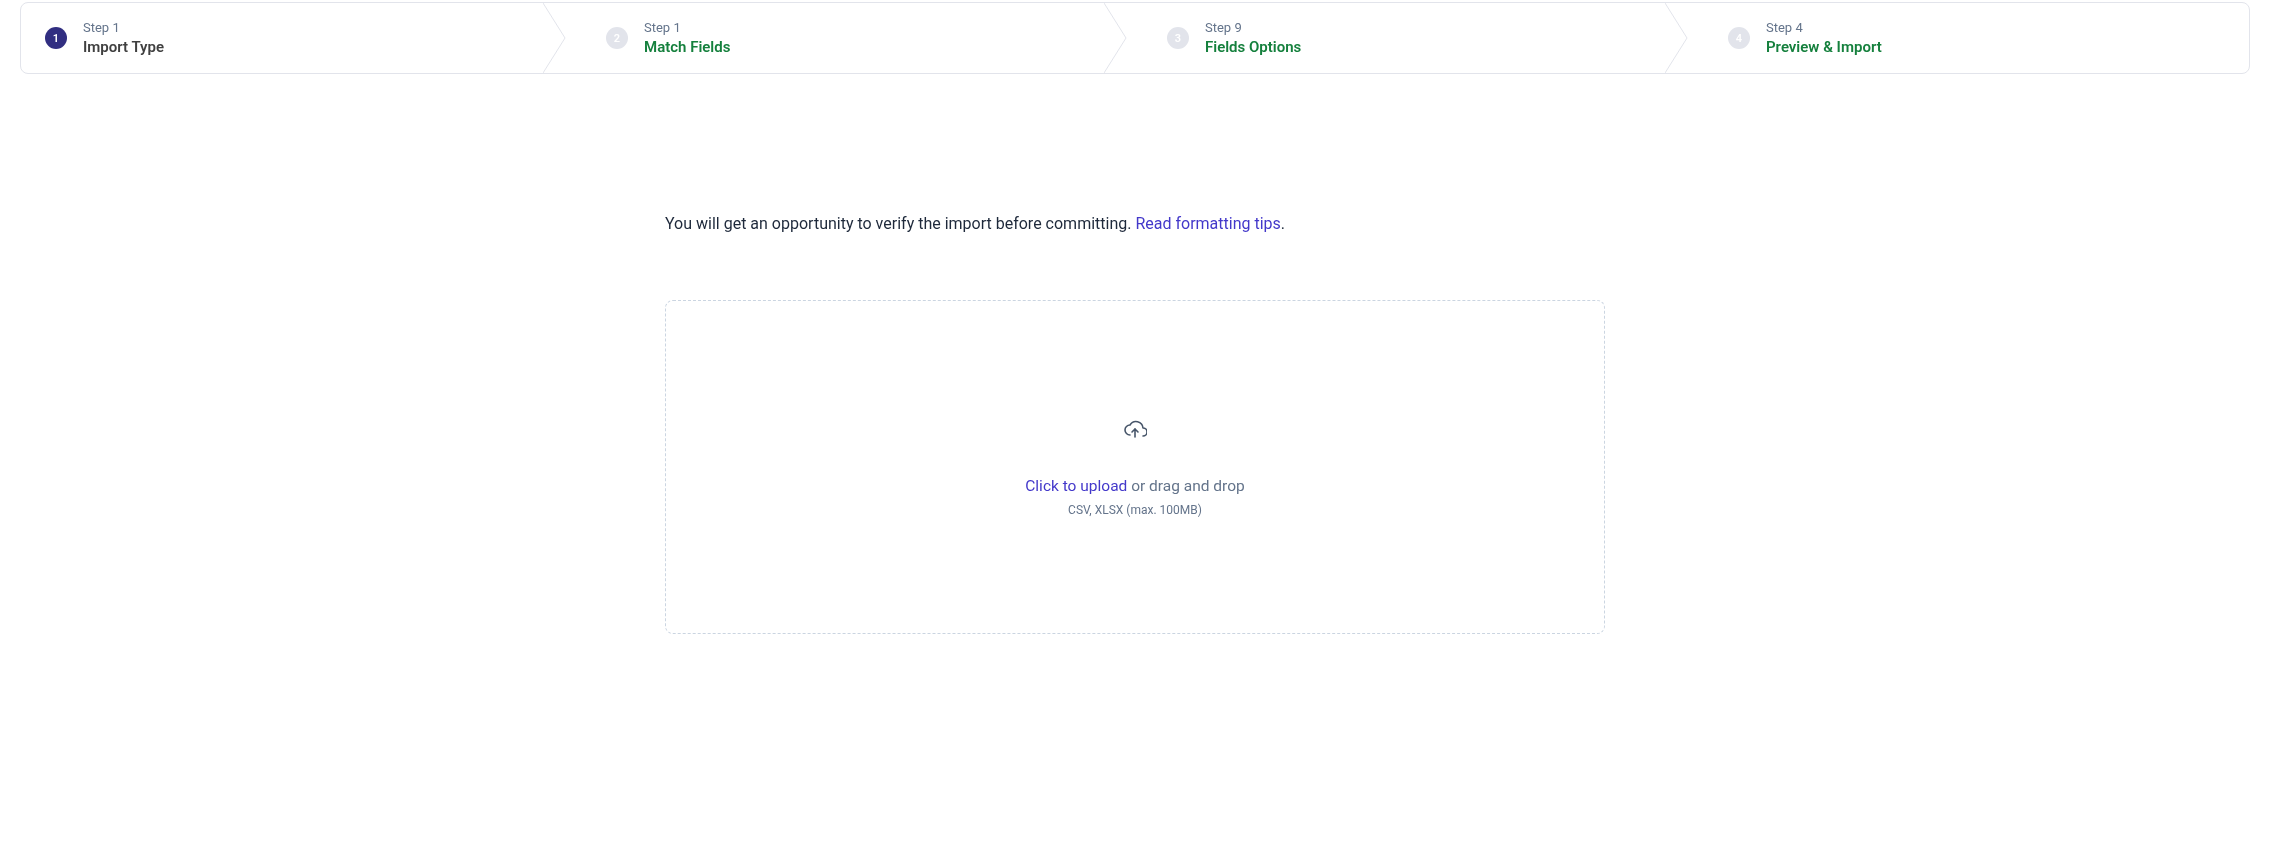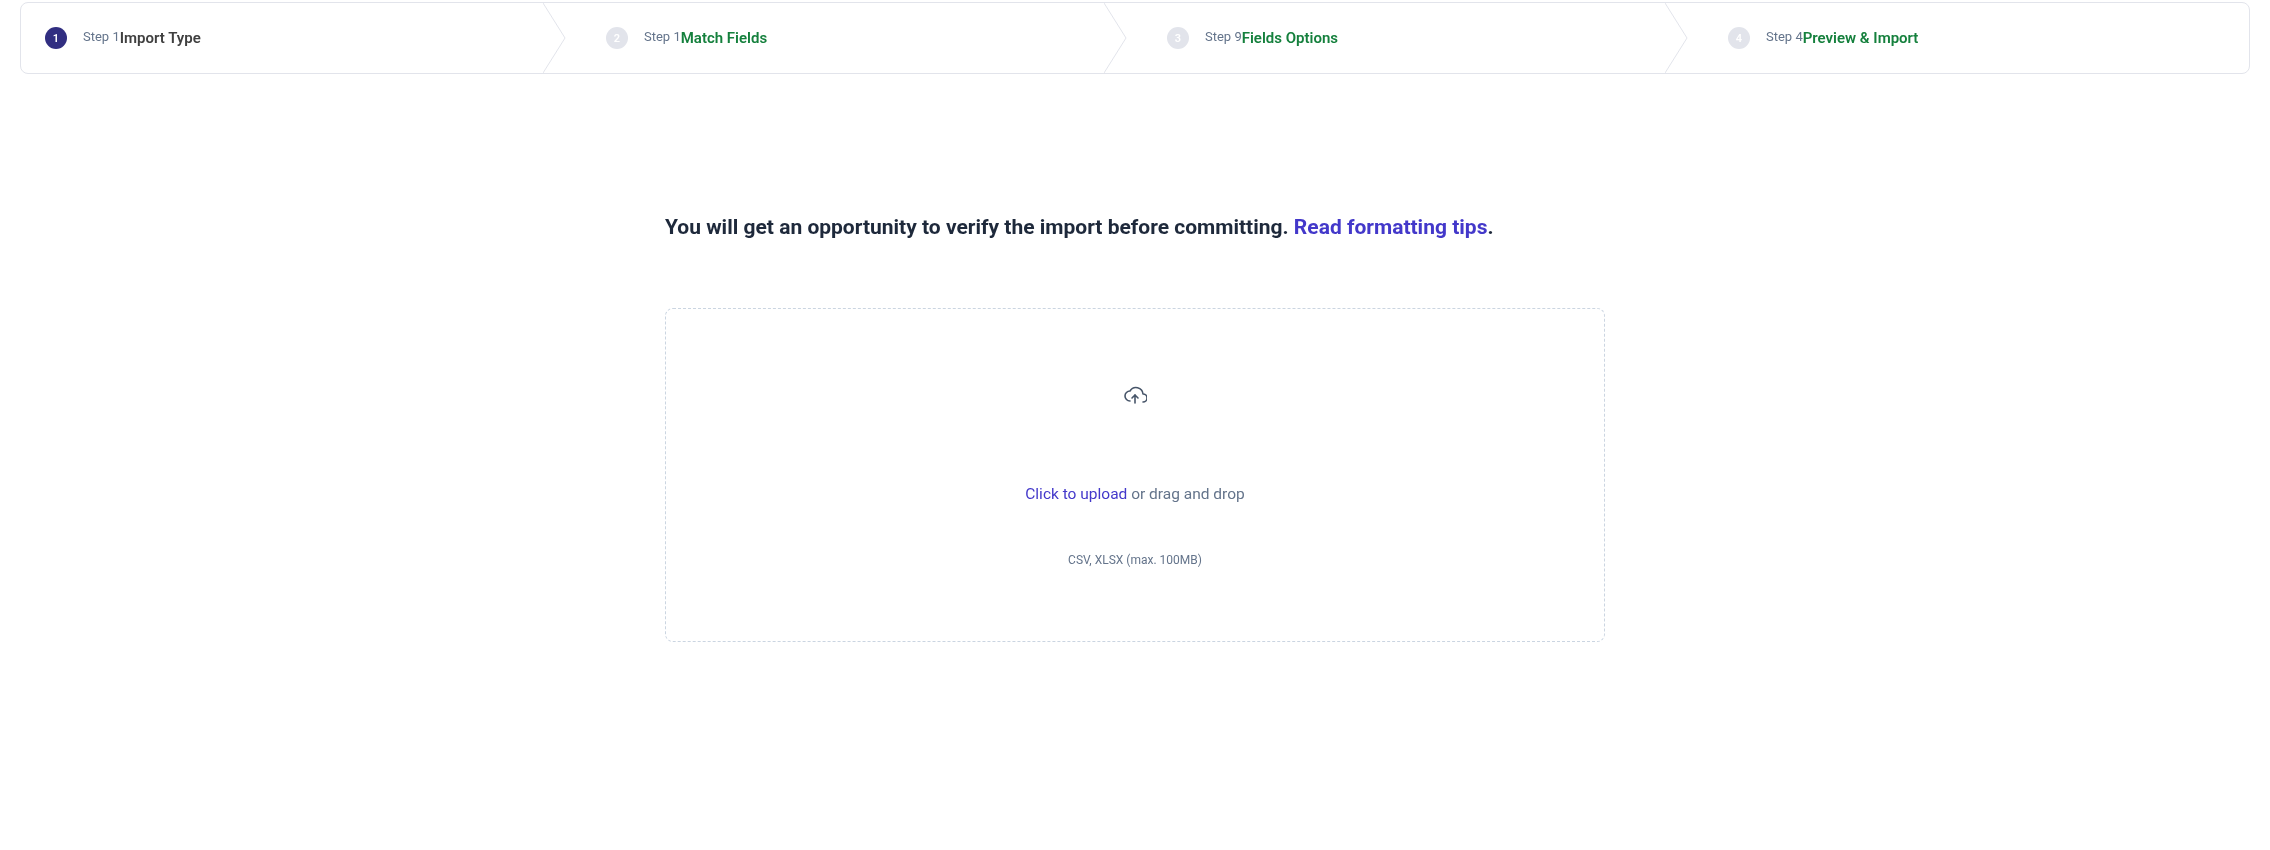--- a/index.html
+++ b/index.html
@@ -48,57 +48,55 @@
       display: flex;
       align-items: center;
       justify-content: center;
       font-size: 11px;
       font-weight: 600;
       flex-shrink: 0;
     }
     .step-number.active { background: #312e81; color: #ffffff; }
     .step-number.inactive { background: #e2e4eb; color: #ffffff; }
 
-    .step-text { display: flex; line-height: 1.35; }
+    .step-text { display: flex; flex-direction: column; line-height: 1.35; }
     .step-caption { font-size: 13px; color: #64748b; }
     .step-title { font-size: 15px; font-weight: 600; color: #15803d; }
     .step.active .step-title { color: #404040; }
 
     
     .content {
       width: 940px;
       margin: 138px auto 0;
     }
     .page-title {
       font-size: 27px;
       font-weight: 700;
       color: #1e293b;
       margin-bottom: 22px;
     }
     .page-desc {
-      font-size: 21px;
+      font-size: 16px;
       color: #1e293b;
       line-height: 1.5;
-      font-weight: bold;
     }
     .link { color: #4338ca; cursor: pointer; }
 
     
     .dropzone {
       margin-top: 64px;
       height: 334px;
       border: 1px dashed #cbd5e1;
       border-radius: 8px;
       display: flex;
       flex-direction: column;
       align-items: center;
       justify-content: center;
       cursor: pointer;
       color: #475569;
-      gap: 42px;
     }
     .upload-icon {
       width: 24px;
       height: 24px;
       color: #475569;
       margin-bottom: 36px;
     }
     .dropzone-line1 {
       font-size: 15.5px;
       color: #64748b;

